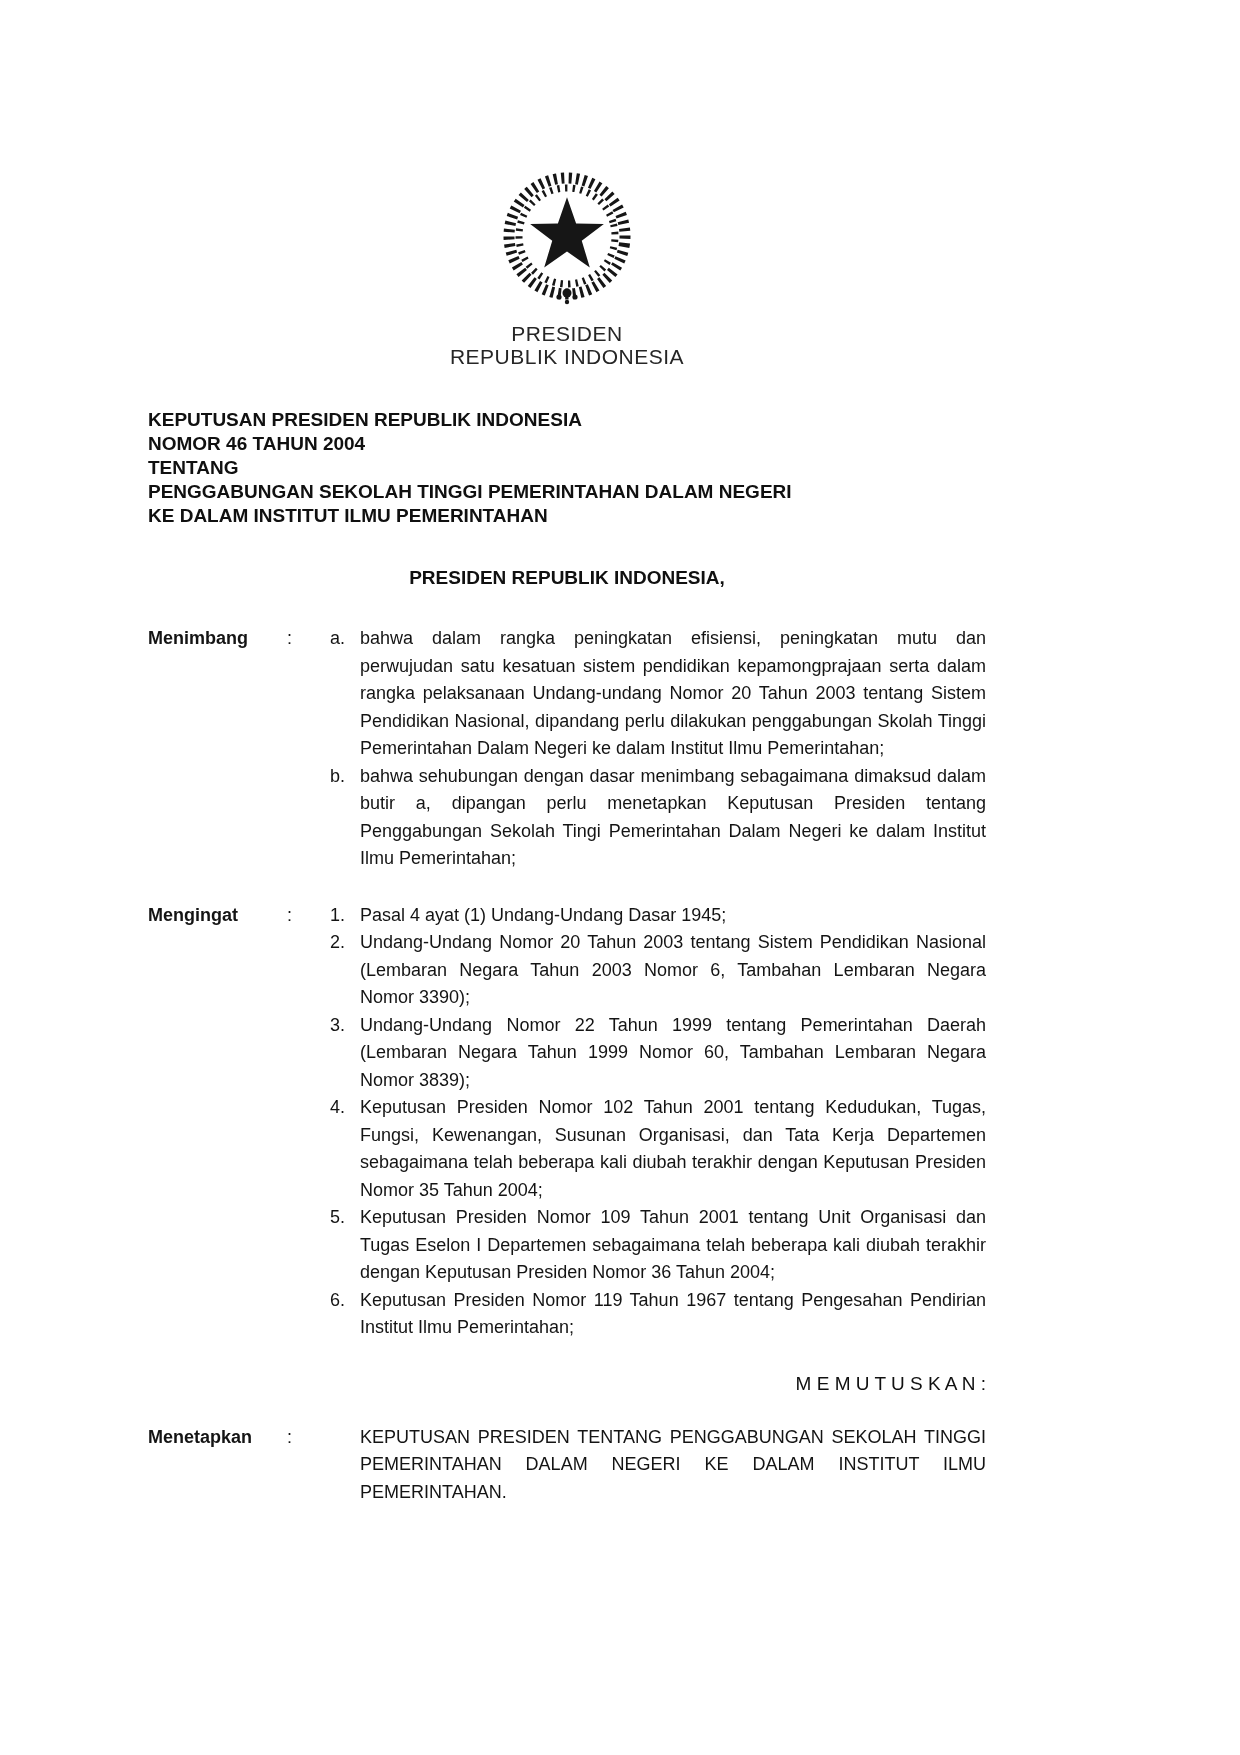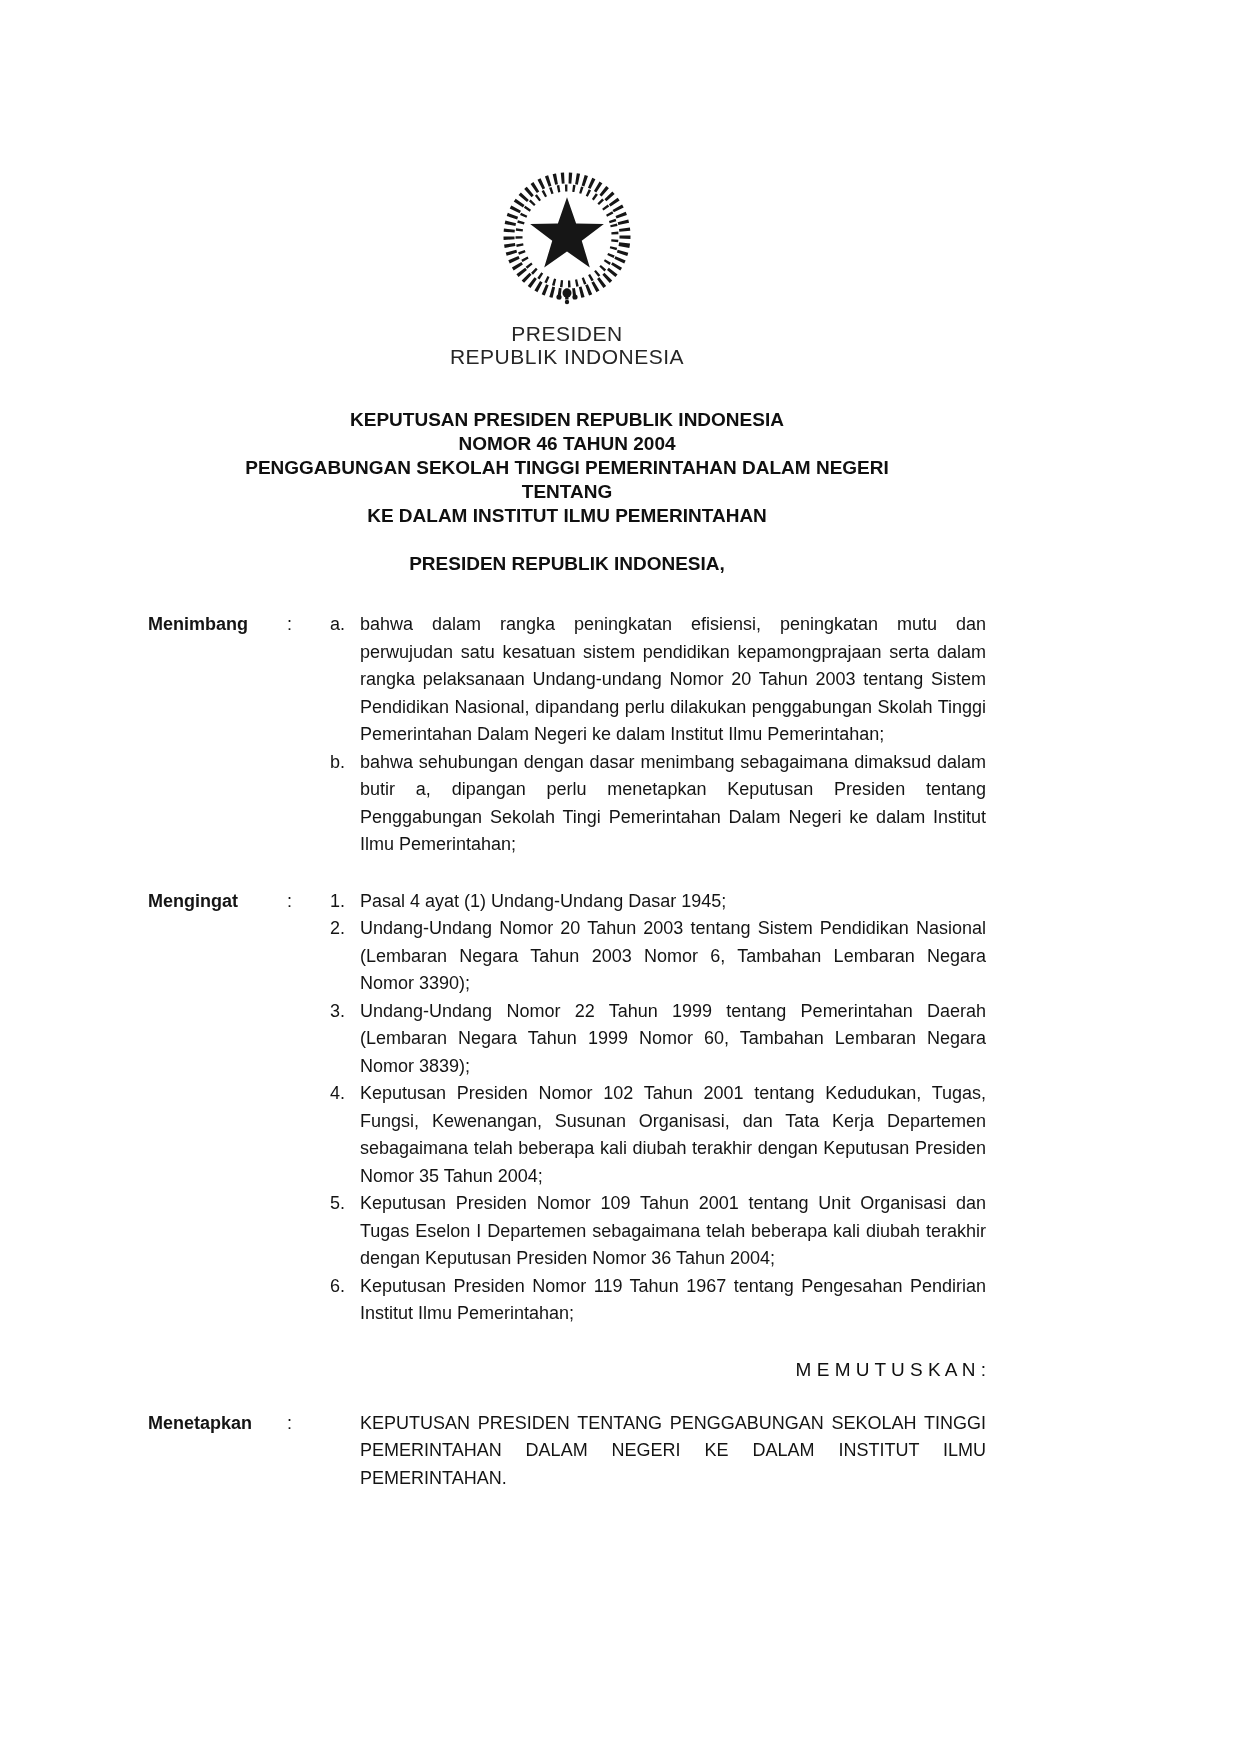--- a/index.html
+++ b/index.html
@@ -8,23 +8,23 @@
     background: #ffffff;
     font-family: "Liberation Sans", sans-serif;
     color: #141414;
   }
   .page { position: relative; width: 1240px; height: 1755px; overflow: hidden; }
   .doc { position: absolute; left: 148px; top: 0; width: 838px; }
 
   .seal-wrap { text-align: center; padding-top: 160px; }
   .org { text-align: center; margin-top: 6px; font-size: 21px; line-height: 23px; letter-spacing: 0.5px; color: #262626; }
 
-  .title-block { text-align: center; margin-top: 40px; font-weight: bold; font-size: 19px; line-height: 24px; color: #101010; }
+  .title-block { margin-top: 40px; font-weight: bold; font-size: 19px; line-height: 24px; color: #101010; }
 
-  .salutation { text-align: center; margin-top: 25px; font-weight: bold; font-size: 19px; color: #101010; }
+  .salutation { text-align: center; margin-top: 39px; font-weight: bold; font-size: 19px; color: #101010; }
 
   .row { display: grid; grid-template-columns: 139px 43px 1fr; margin-top: 36px; font-size: 18px; line-height: 27.5px; }
   .row .label { font-size: 18px; font-weight: bold; }
   .row .colon { }
   .li { display: grid; grid-template-columns: 30px 1fr; }
   .li .marker { }
   .li p.text { margin: 0; text-align: justify; }
   .mengingat-row { margin-top: 29px; }
 
   .memutuskan { text-align: right; margin-top: 31px; font-size: 19px; color: #101010; }
@@ -59,22 +59,22 @@
     </div>
 
     <div class="org">
       <div>PRESIDEN</div>
       <div>REPUBLIK INDONESIA</div>
     </div>
 
     <div class="title-block">
       <div>KEPUTUSAN PRESIDEN REPUBLIK INDONESIA</div>
       <div>NOMOR 46 TAHUN 2004</div>
+      <div>TENTANG</div>
       <div>PENGGABUNGAN SEKOLAH TINGGI PEMERINTAHAN DALAM NEGERI</div>
-      <div>TENTANG</div>
       <div>KE DALAM INSTITUT ILMU PEMERINTAHAN</div>
     </div>
 
     <div class="salutation">PRESIDEN REPUBLIK INDONESIA,</div>
 
     <div class="row">
       <div class="label">Menimbang</div>
       <div class="colon">:</div>
       <div class="content">
         <div class="li">

